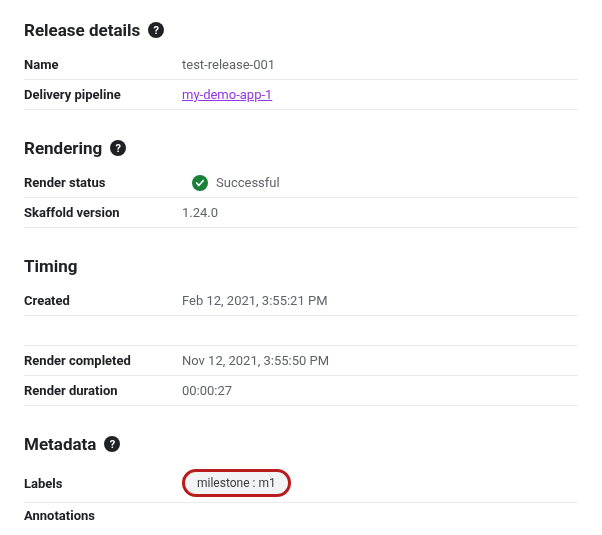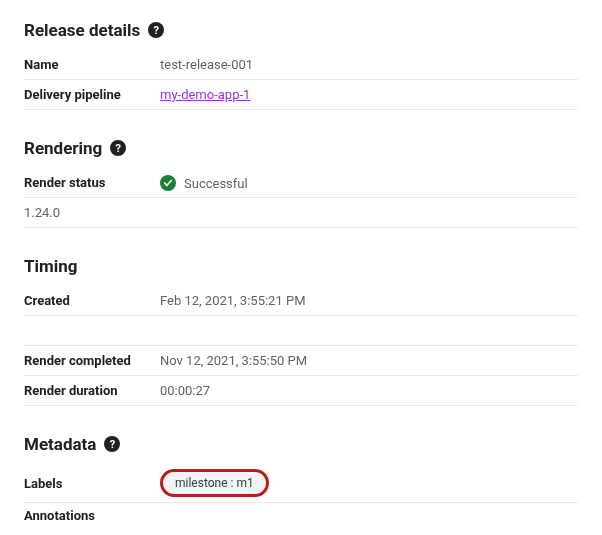--- a/index.html
+++ b/index.html
@@ -39,40 +39,41 @@
     }
     .row {
       display: flex;
       align-items: center;
       border-bottom: 1px solid #e8eaed;
       min-height: 30px;
       padding: 5px 0;
     }
     .row:first-of-type { border-top: 1px solid #e8eaed; }
     .row-label {
-      width: 136px;
+      width: 158px;
       flex-shrink: 0;
       font-weight: 700;
       font-size: 13px;
       color: #202124;
     }
     .row-value {
       font-size: 13px;
       color: #5f6368;
       flex: 1;
     }
     .link {
       color: #9334e6;
       text-decoration: underline;
       cursor: pointer;
     }
     .status-wrap {
       display: flex;
-      align-items: flex-end;
+      align-items: center;
       gap: 8px;
+      margin-left: 10px;
     }
     .success-icon {
       width: 16px;
       height: 16px;
       border-radius: 50%;
       background: #188038;
       display: inline-flex;
       align-items: center;
       justify-content: center;
     }
@@ -127,20 +128,21 @@
     <div class="row-value status-wrap">
       <span class="success-icon">
         <svg viewBox="0 0 24 24" fill="none" stroke="#fff" stroke-width="4" stroke-linecap="round" stroke-linejoin="round">
             <polyline points="4 12 9 18 20 6"></polyline>
           </svg>
       </span>
       <span>Successful</span>
     </div>
   </div>
   <div class="row">
+    <div class="row-label">Skaffold version</div>
     <div class="row-value">1.24.0</div>
   </div>
 </div>
 
 <div class="section">
   <div class="section-header">
     <span class="section-title">Timing</span>
   </div>
   <div class="row">
     <div class="row-label">Created</div>

